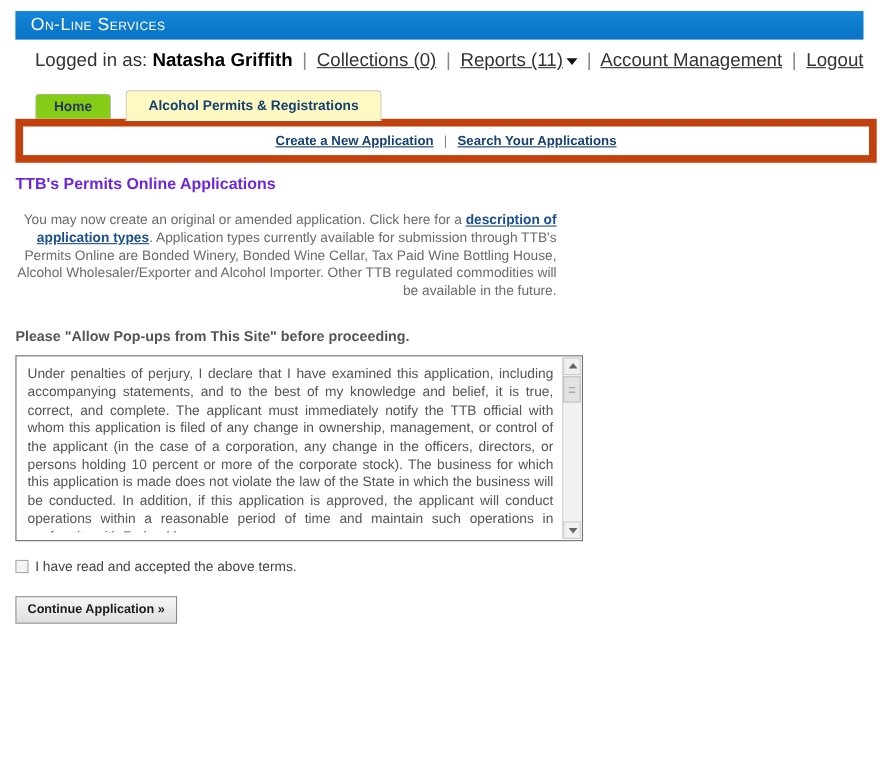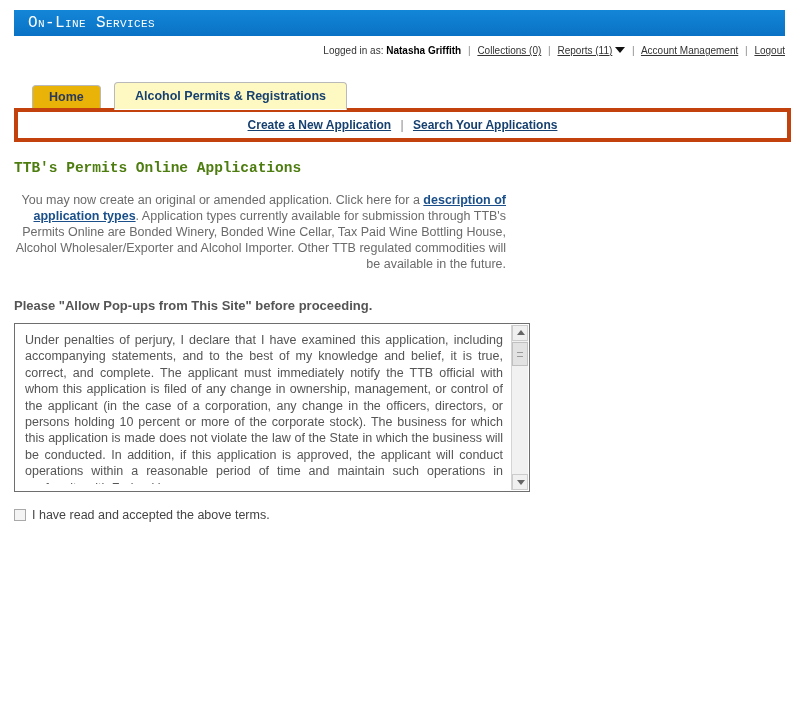--- a/index.html
+++ b/index.html
@@ -30,33 +30,33 @@
     width: 771px;
     height: 26px;
     background: #0a7bd0;
     background: linear-gradient(to bottom, #1386d8 0%, #0a72c4 100%);
   }
   .banner-title {
     position: absolute;
     left: 14px;
     top: 4px;
     color: #ffffff;
-    font-family: Liberation Mono, monospace;
+    font-family: Liberation Sans, sans-serif;
     font-size: 16px;
     font-variant: small-caps;
     letter-spacing: 0.4px;
     white-space: nowrap;
   }
 
   
   .loginbar {
     position: absolute;
     right: 22px;
     top: 45px;
-    font-size: 10px;
+    font-size: 17px;
     color: #222222;
     white-space: nowrap;
   }
   .loginbar .label { color: #333333; }
   .loginbar .user { font-weight: bold; color: #000000; }
   .loginbar .sep { color: #888888; padding: 0 4px; }
   .loginbar a {
     color: #333333;
     text-decoration: underline;
     cursor: pointer;
@@ -92,42 +92,42 @@
     border-top-left-radius: 4px;
     border-top-right-radius: 4px;
     cursor: pointer;
     white-space: nowrap;
   }
   .tab.inactive {
     left: 18px;
     top: 3px;
     height: 22px;
     line-height: 22px;
-    background: #eab308;
+    background: #84cc16;
     color: #2b3a5c;
   }
   .tab.active {
     left: 100px;
     background: #fef9c3;
     color: #16406f;
     padding: 0 20px;
     height: 26px;
     line-height: 26px;
     border-bottom: 1px solid #ffffff;
     z-index: 3;
   }
 
   
   .subnav {
     position: absolute;
     left: 14px;
     top: 108px;
     width: 769px;
     height: 26px;
-    border: 4px solid #c2410c;
+    border: 7px solid #c2410c;
     background: #ffffff;
     text-align: center;
     z-index: 1;
   }
   .subnav-inner {
     line-height: 26px;
     font-size: 12px;
     color: #222222;
   }
   .subnav a {
@@ -146,22 +146,22 @@
   .content {
     position: absolute;
     left: 14px;
     top: 160px;
     width: 760px;
   }
   h1.page-heading {
     margin: 0 0 16px 0;
     font-size: 14.5px;
     font-weight: bold;
-    color: #4d7c0f;
-    font-family: Liberation Mono, monospace;
+    color: #6d28d9;
+    font-family: Liberation Sans, sans-serif;
   }
   p.body-text {
     margin: 0 0 14px 0;
     font-size: 12.5px;
     line-height: 16px;
     color: #6b6b6b;
     width: 492px;
     text-align: right;
   }
   p.body-text a {
@@ -351,15 +351,16 @@
       </div>
     </div>
 
     
     <div class="check-row">
       <div class="checkbox"></div>
       <span class="check-label">I have read and accepted the above terms.</span>
     </div>
 
     
+    <div class="btn-continue">Continue Application »</div>
 
   </div>
 </div>
 
 </body></html>

